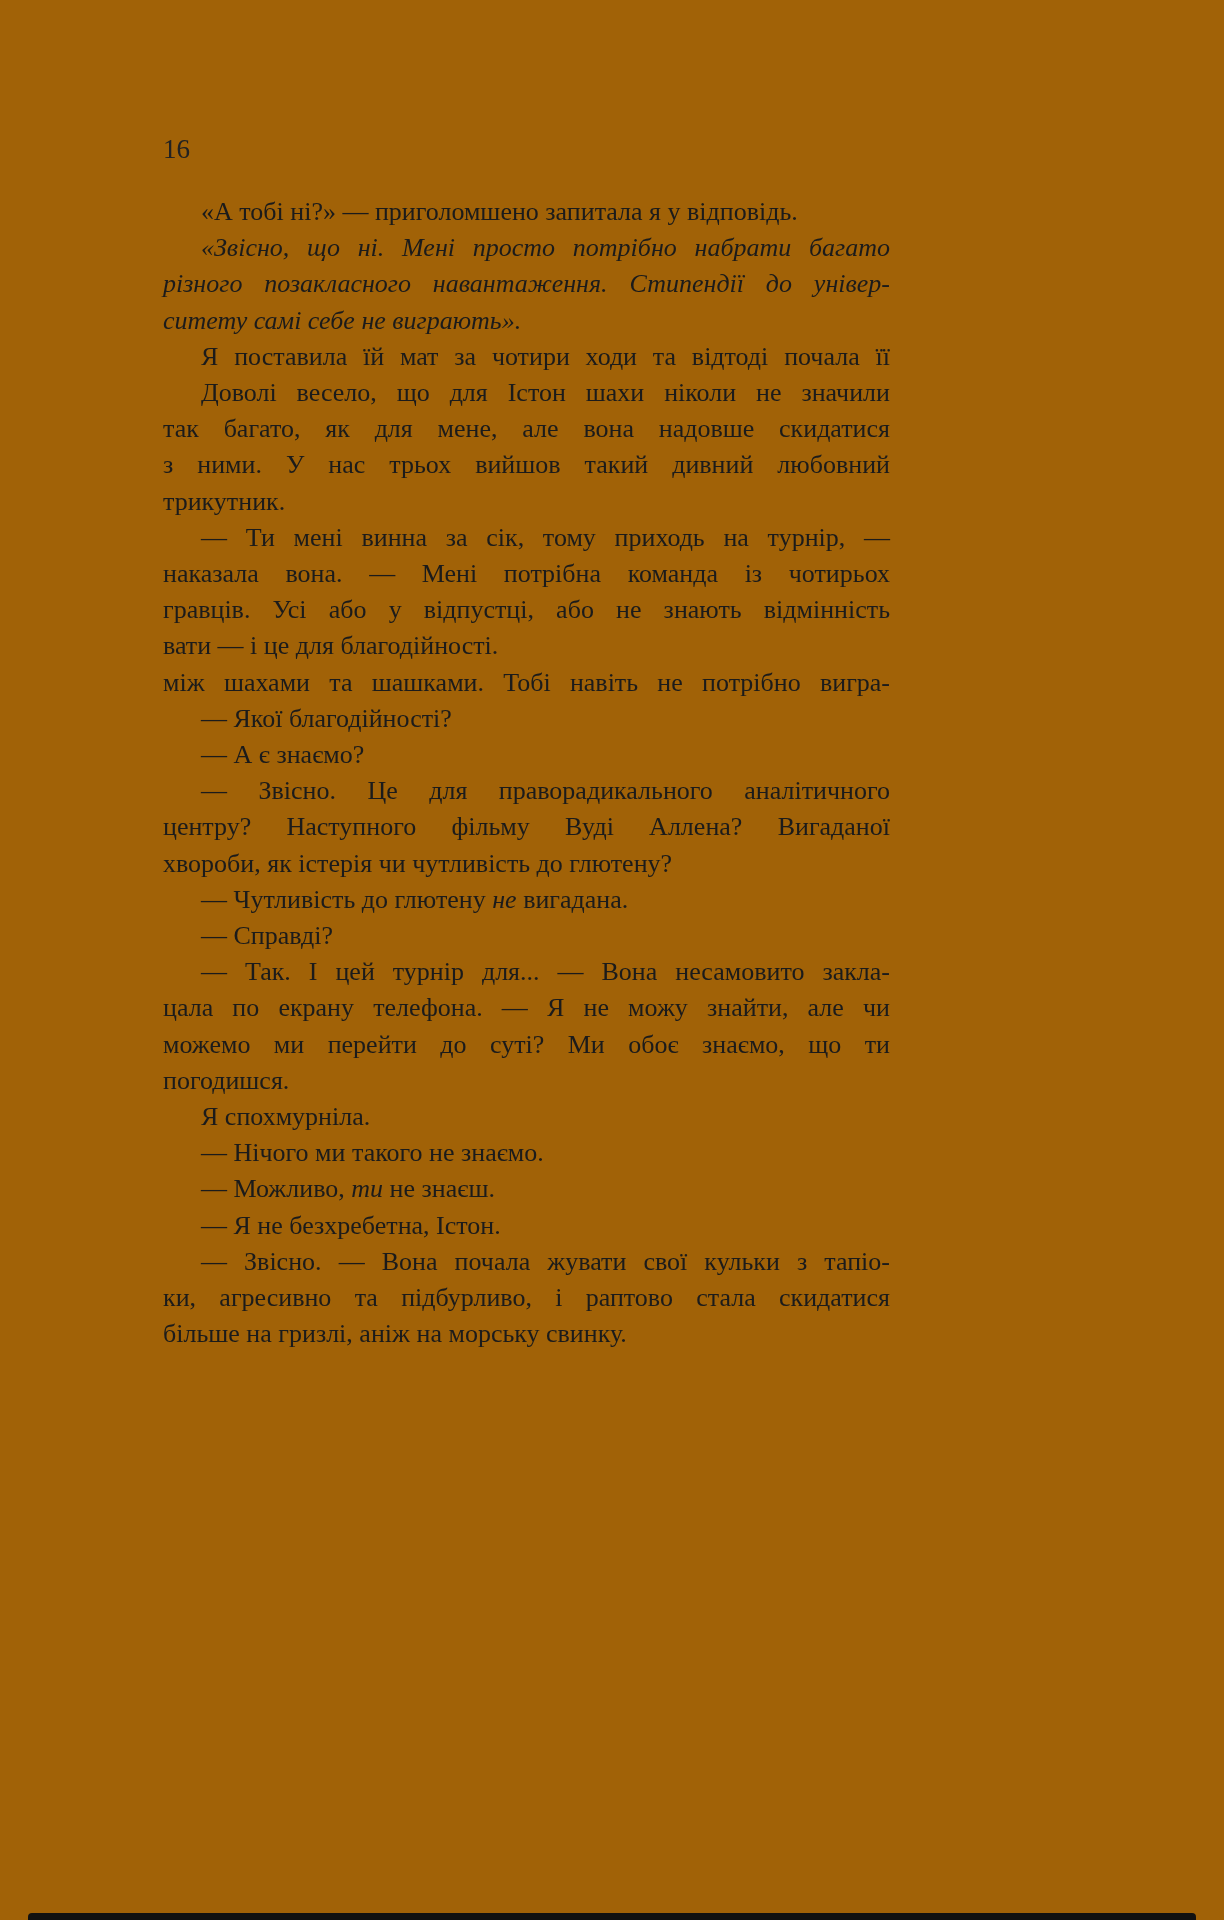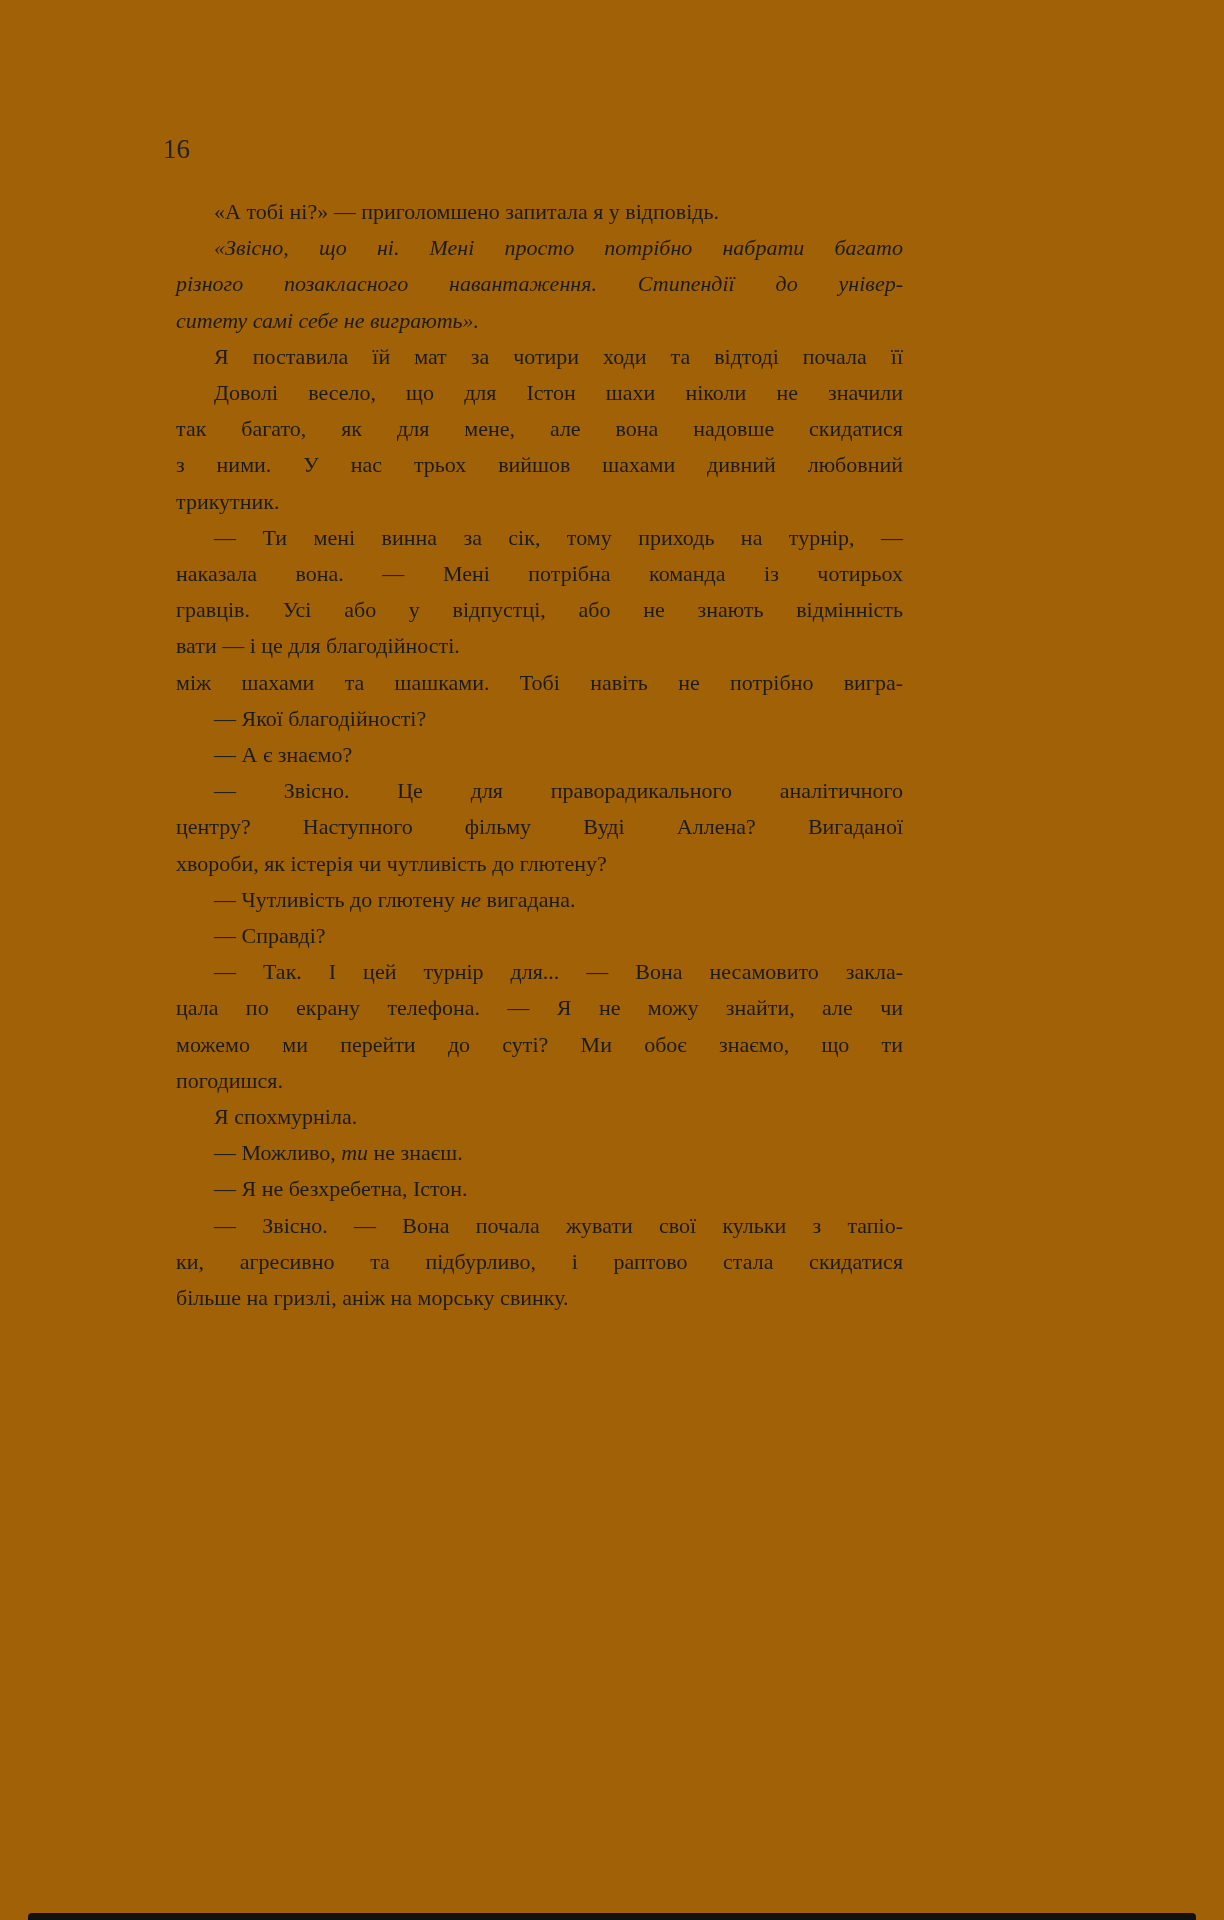--- a/index.html
+++ b/index.html
@@ -19,24 +19,24 @@
   }
   .page-number {
     position: absolute;
     left: 163px;
     top: 134px;
     font-size: 27px;
     color: #222;
   }
   .text-block {
     position: absolute;
-    left: 176px;
+    left: 163px;
     top: 194px;
     width: 727px;
-    font-size: 22px;
+    font-size: 26px;
     line-height: 36.2px;
     color: #1b1b1b;
   }
   .para { margin: 0; }
   .line {
     text-align: left;
     min-height: 36.2px;
   }
   .line.fill {
     text-align: justify;
@@ -71,21 +71,21 @@
         <div class="line indent fill"><span class="em">«Звісно, що ні. Мені просто потрібно набрати багато</span></div>
         <div class="line fill"><span class="em">різного позакласного навантаження. Стипендії до універ-</span></div>
         <div class="line"><span class="em">ситету самі себе не виграють».</span></div>
       </div>
       <div class="para">
         <div class="line indent fill"><span>Я поставила їй мат за чотири ходи та відтоді почала її</span></div>
       </div>
       <div class="para">
         <div class="line indent fill"><span>Доволі весело, що для Істон шахи ніколи не значили</span></div>
         <div class="line fill"><span>так багато, як для мене, але вона надовше скидатися</span></div>
-        <div class="line fill"><span>з ними. У нас трьох вийшов шахами дивний любовний</span></div>
+        <div class="line fill"><span>з ними. У нас трьох вийшов такий дивний любовний</span></div>
         <div class="line"><span>трикутник.</span></div>
       </div>
       <div class="para">
         <div class="line indent fill"><span>— Ти мені винна за сік, тому приходь на турнір, —</span></div>
         <div class="line fill"><span>наказала вона. — Мені потрібна команда із чотирьох</span></div>
         <div class="line fill"><span>гравців. Усі або у відпустці, або не знають відмінність</span></div>
         <div class="line"><span>вати — і це для благодійності.</span></div>
         <div class="line fill"><span>між шахами та шашками. Тобі навіть не потрібно вигра-</span></div>
       </div>
       <div class="para">
@@ -108,20 +108,23 @@
       <div class="para">
         <div class="line indent fill"><span>— Так. І цей турнір для... — Вона несамовито закла-</span></div>
         <div class="line fill"><span>цала по екрану телефона. — Я не можу знайти, але чи</span></div>
         <div class="line fill"><span>можемо ми перейти до суті? Ми обоє знаємо, що ти</span></div>
         <div class="line"><span>погодишся.</span></div>
       </div>
       <div class="para">
         <div class="line indent"><span>Я спохмурніла.</span></div>
       </div>
       <div class="para">
+        <div class="line indent"><span>— Нічого ми такого не знаємо.</span></div>
+      </div>
+      <div class="para">
         <div class="line indent"><span>— Можливо, </span><span class="em">ти</span><span> не знаєш.</span></div>
       </div>
       <div class="para">
         <div class="line indent"><span>— Я не безхребетна, Істон.</span></div>
       </div>
       <div class="para">
         <div class="line indent fill"><span>— Звісно. — Вона почала жувати свої кульки з тапіо-</span></div>
         <div class="line fill"><span>ки, агресивно та підбурливо, і раптово стала скидатися</span></div>
         <div class="line"><span>більше на гризлі, аніж на морську свинку.</span></div>
       </div>

